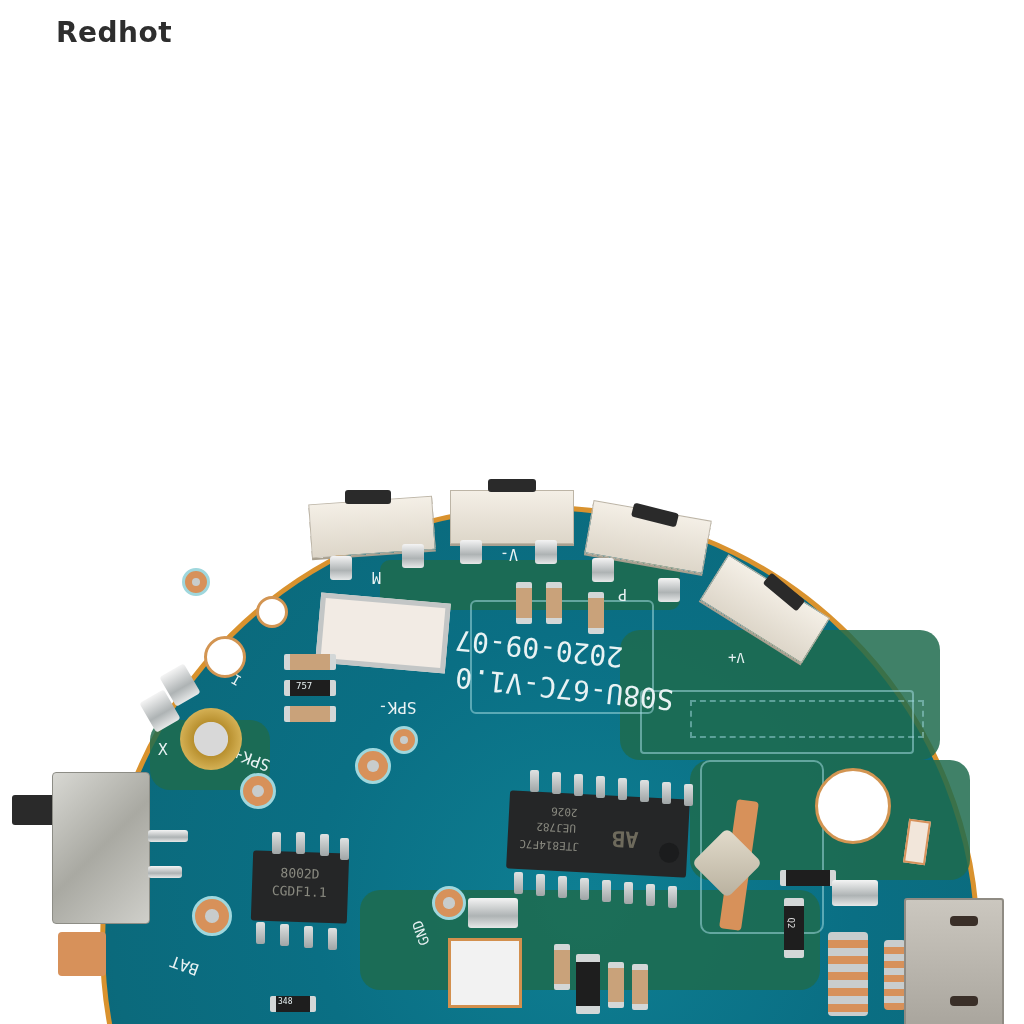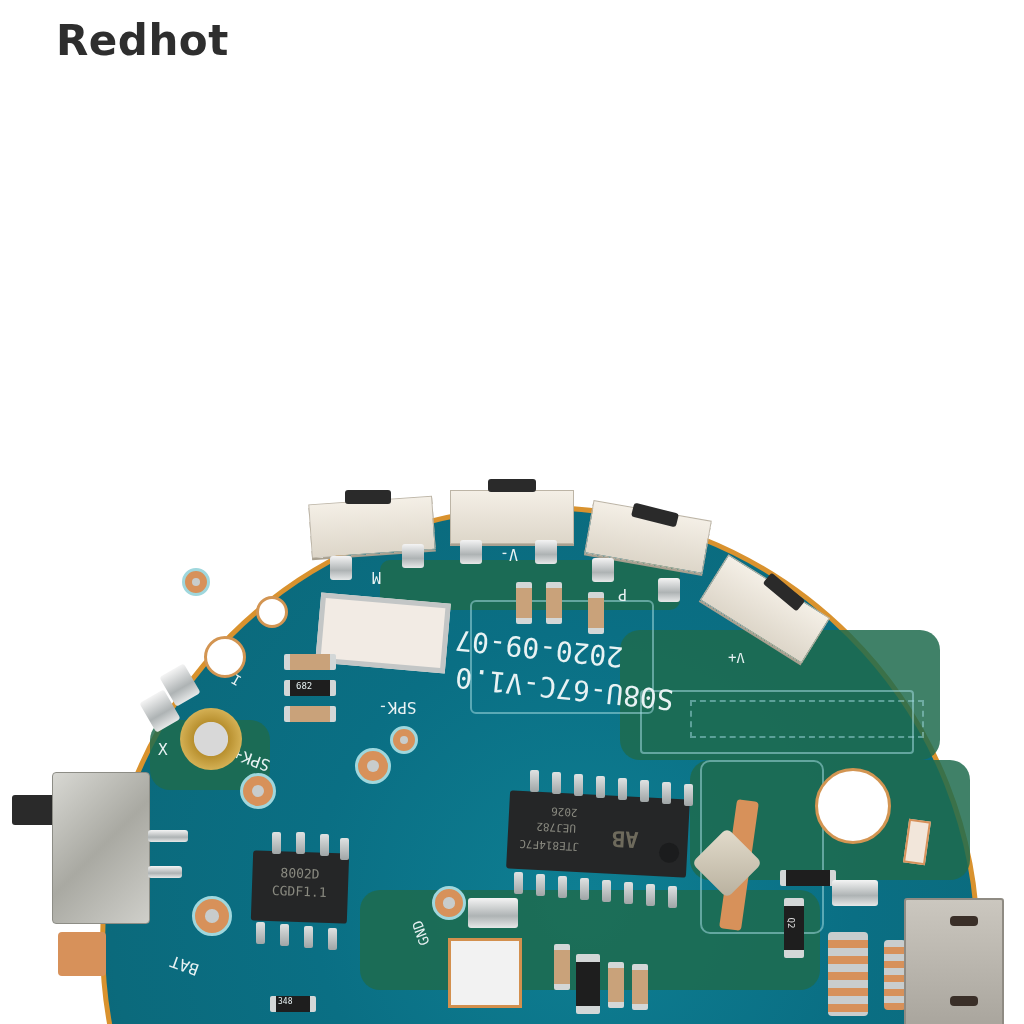--- a/index.html
+++ b/index.html
@@ -1,17 +1,17 @@
 <!DOCTYPE html>
 <html><head>
 <meta charset="utf-8">
 <style>
   html,body{margin:0;padding:0;background:#ffffff;}
   body{width:1024px;height:1024px;position:relative;overflow:hidden;font-family:"DejaVu Sans","Liberation Sans",sans-serif;}
-  .brand{position:absolute;left:56px;top:16px;font-size:42px;font-weight:bold;color:#2e2e2e;letter-spacing:0.5px;}
+  .brand{position:absolute;left:56px;top:16px;font-size:28px;font-weight:bold;color:#2e2e2e;letter-spacing:0.5px;}
   .scene{position:absolute;left:0;top:0;width:1024px;height:1024px;}
   
   .board{position:absolute;left:100px;top:505px;width:880px;height:880px;border-radius:50%;
     background:radial-gradient(circle at 55% 45%, #0e7f93 0%, #0a6f84 40%, #0b6a7c 70%, #0a5f6f 100%);
     border:5px solid #d9922e;box-sizing:border-box;}
   .green-zone{position:absolute;background:#1f6b4e;opacity:.85;}
   .trace{position:absolute;border:2px solid #9fd7dd;opacity:.55;}
   .silk{position:absolute;color:#e8f2f3;font-family:"DejaVu Sans Mono","Liberation Mono",monospace;white-space:nowrap;}
   .flip{transform:rotate(180deg);}
   .pad{position:absolute;background:#d7915a;border-radius:4px;}
@@ -100,21 +100,21 @@
 
   <div class="mic" style="left:180px;top:708px;width:62px;height:62px;"></div>
 
   <div class="tin" style="left:166px;top:668px;width:28px;height:34px;transform:rotate(-30deg);"></div>
   <div class="tin" style="left:146px;top:694px;width:28px;height:34px;transform:rotate(-30deg);"></div>
 
   <div class="metal" style="left:318px;top:598px;width:120px;height:60px;background:#f2ebe4;border:5px solid #c3c6c6;transform:rotate(5deg);"></div>
 
   <div class="smd" style="left:284px;top:654px;width:40px;height:16px;"></div>
   <div class="smd dark" style="left:284px;top:680px;width:40px;height:16px;"></div>
-  <span class="silk" style="left:296px;top:681px;font-size:9px;">682</span>
+  <span class="silk" style="left:296px;top:681px;font-size:9px;">757</span>
   <div class="smd" style="left:284px;top:706px;width:40px;height:16px;"></div>
   <div class="smd" style="left:516px;top:582px;width:16px;height:30px;border-left:none;border-right:none;border-top:6px solid #d3d7d7;border-bottom:6px solid #d3d7d7;"></div>
   <div class="smd" style="left:546px;top:582px;width:16px;height:30px;border-left:none;border-right:none;border-top:6px solid #d3d7d7;border-bottom:6px solid #d3d7d7;"></div>
   <div class="smd" style="left:588px;top:592px;width:16px;height:30px;border-left:none;border-right:none;border-top:6px solid #d3d7d7;border-bottom:6px solid #d3d7d7;"></div>
 
   <div class="chip" style="left:252px;top:852px;width:96px;height:70px;transform:rotate(2deg);">
     <div style="position:absolute;left:28px;top:14px;font-size:13px;">8002D</div>
     <div style="position:absolute;left:20px;top:32px;font-size:13px;">CGDF1.1</div>
   </div>
   <div class="leg" style="left:272px;top:832px;"></div>

